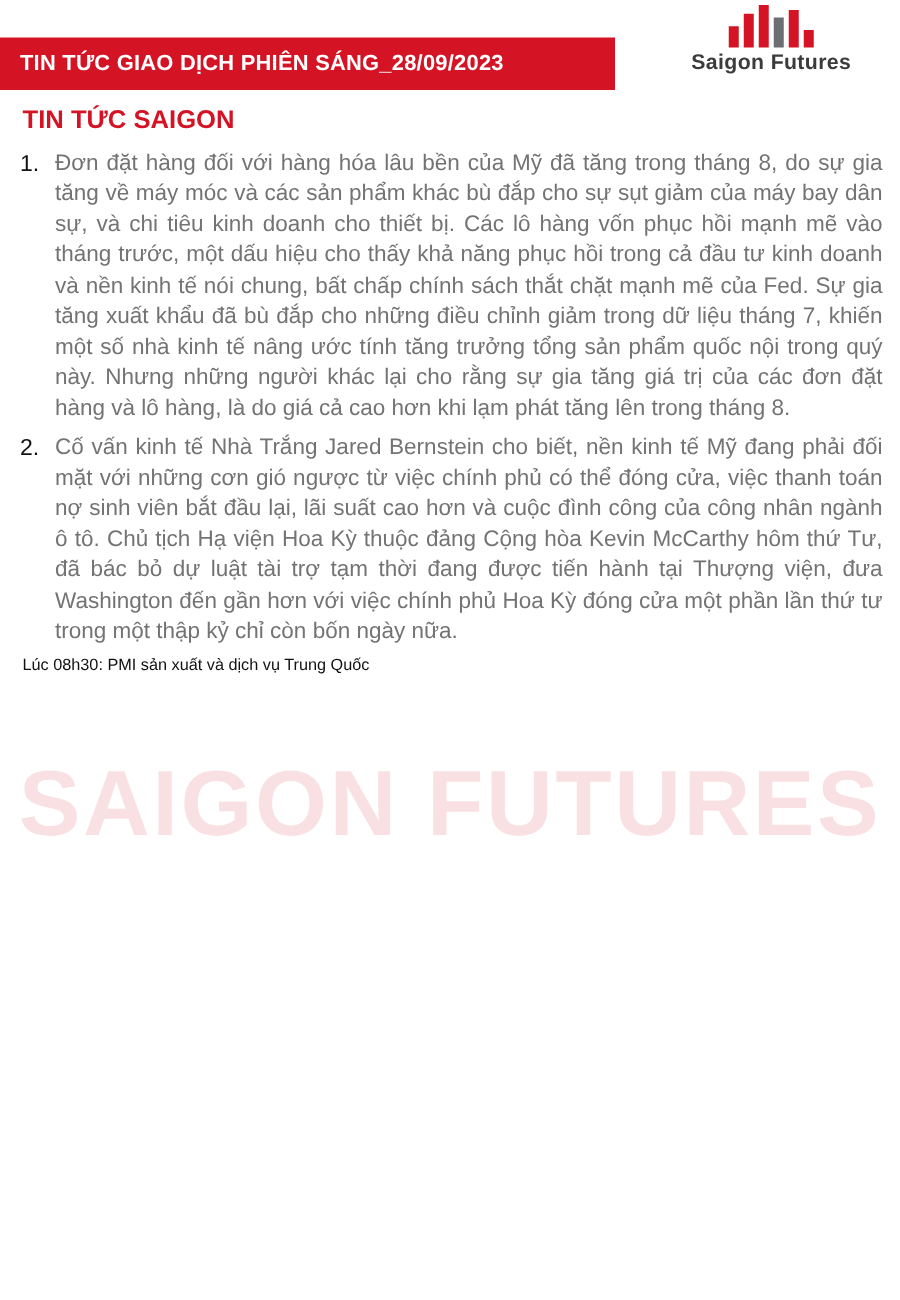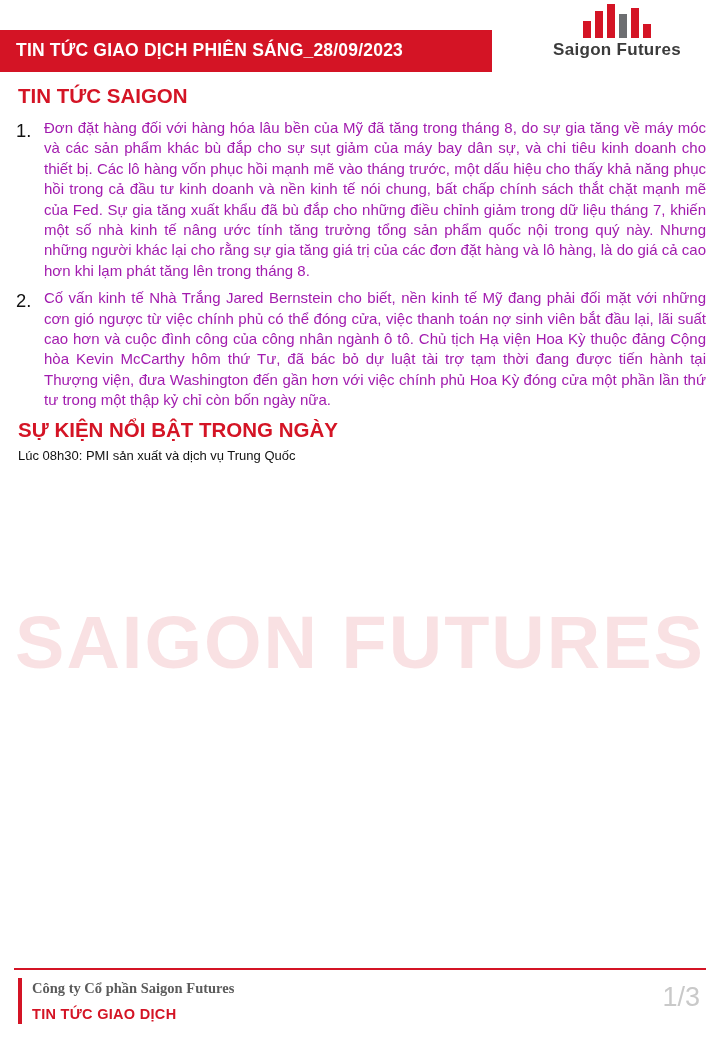--- a/index.html
+++ b/index.html
@@ -99,24 +99,24 @@
   }
   ol.news {
     margin: 0;
     padding: 0 0 0 30px;
     list-style: none;
     counter-reset: newsitem;
   }
   ol.news li {
     counter-increment: newsitem;
     position: relative;
-    font-size: 15px;
+    font-size: 18px;
     line-height: 1.36;
     text-align: justify;
-    color: #a21caf;
+    color: #737373;
     margin-bottom: 7px;
   }
   ol.news li::before {
     content: counter(newsitem) ".";
     position: absolute;
     left: -28px;
     top: 0;
     font-size: 18.4px;
     color: #111111;
   }
@@ -200,27 +200,19 @@
 
   <div class="content">
 
     <div class="section-title">TIN TỨC SAIGON</div>
 
     <ol class="news">
       <li>Đơn đặt hàng đối với hàng hóa lâu bền của Mỹ đã tăng trong tháng 8, do sự gia tăng về máy móc và các sản phẩm khác bù đắp cho sự sụt giảm của máy bay dân sự, và chi tiêu kinh doanh cho thiết bị. Các lô hàng vốn phục hồi mạnh mẽ vào tháng trước, một dấu hiệu cho thấy khả năng phục hồi trong cả đầu tư kinh doanh và nền kinh tế nói chung, bất chấp chính sách thắt chặt mạnh mẽ của Fed. Sự gia tăng xuất khẩu đã bù đắp cho những điều chỉnh giảm trong dữ liệu tháng 7, khiến một số nhà kinh tế nâng ước tính tăng trưởng tổng sản phẩm quốc nội trong quý này. Nhưng những người khác lại cho rằng sự gia tăng giá trị của các đơn đặt hàng và lô hàng, là do giá cả cao hơn khi lạm phát tăng lên trong tháng 8.</li>
       <li>Cố vấn kinh tế Nhà Trắng Jared Bernstein cho biết, nền kinh tế Mỹ đang phải đối mặt với những cơn gió ngược từ việc chính phủ có thể đóng cửa, việc thanh toán nợ sinh viên bắt đầu lại, lãi suất cao hơn và cuộc đình công của công nhân ngành ô tô. Chủ tịch Hạ viện Hoa Kỳ thuộc đảng Cộng hòa Kevin McCarthy hôm thứ Tư, đã bác bỏ dự luật tài trợ tạm thời đang được tiến hành tại Thượng viện, đưa Washington đến gần hơn với việc chính phủ Hoa Kỳ đóng cửa một phần lần thứ tư trong một thập kỷ chỉ còn bốn ngày nữa.</li>
     </ol>
 
-    <div class="events-title">SỰ KIỆN NỔI BẬT TRONG NGÀY</div>
 
     <div class="event-line">Lúc 08h30: PMI sản xuất và dịch vụ Trung Quốc</div>
 
   </div>
 
-  <div class="footer">
-    <div class="footer-rule"></div>
-    <div class="footer-accent"></div>
-    <div class="footer-company">Công ty Cổ phần Saigon Futures</div>
-    <div class="footer-tag">TIN TỨC GIAO DỊCH</div>
-    <div class="page-num">1/3</div>
-  </div>
 
 </div>
 
 </body></html>

